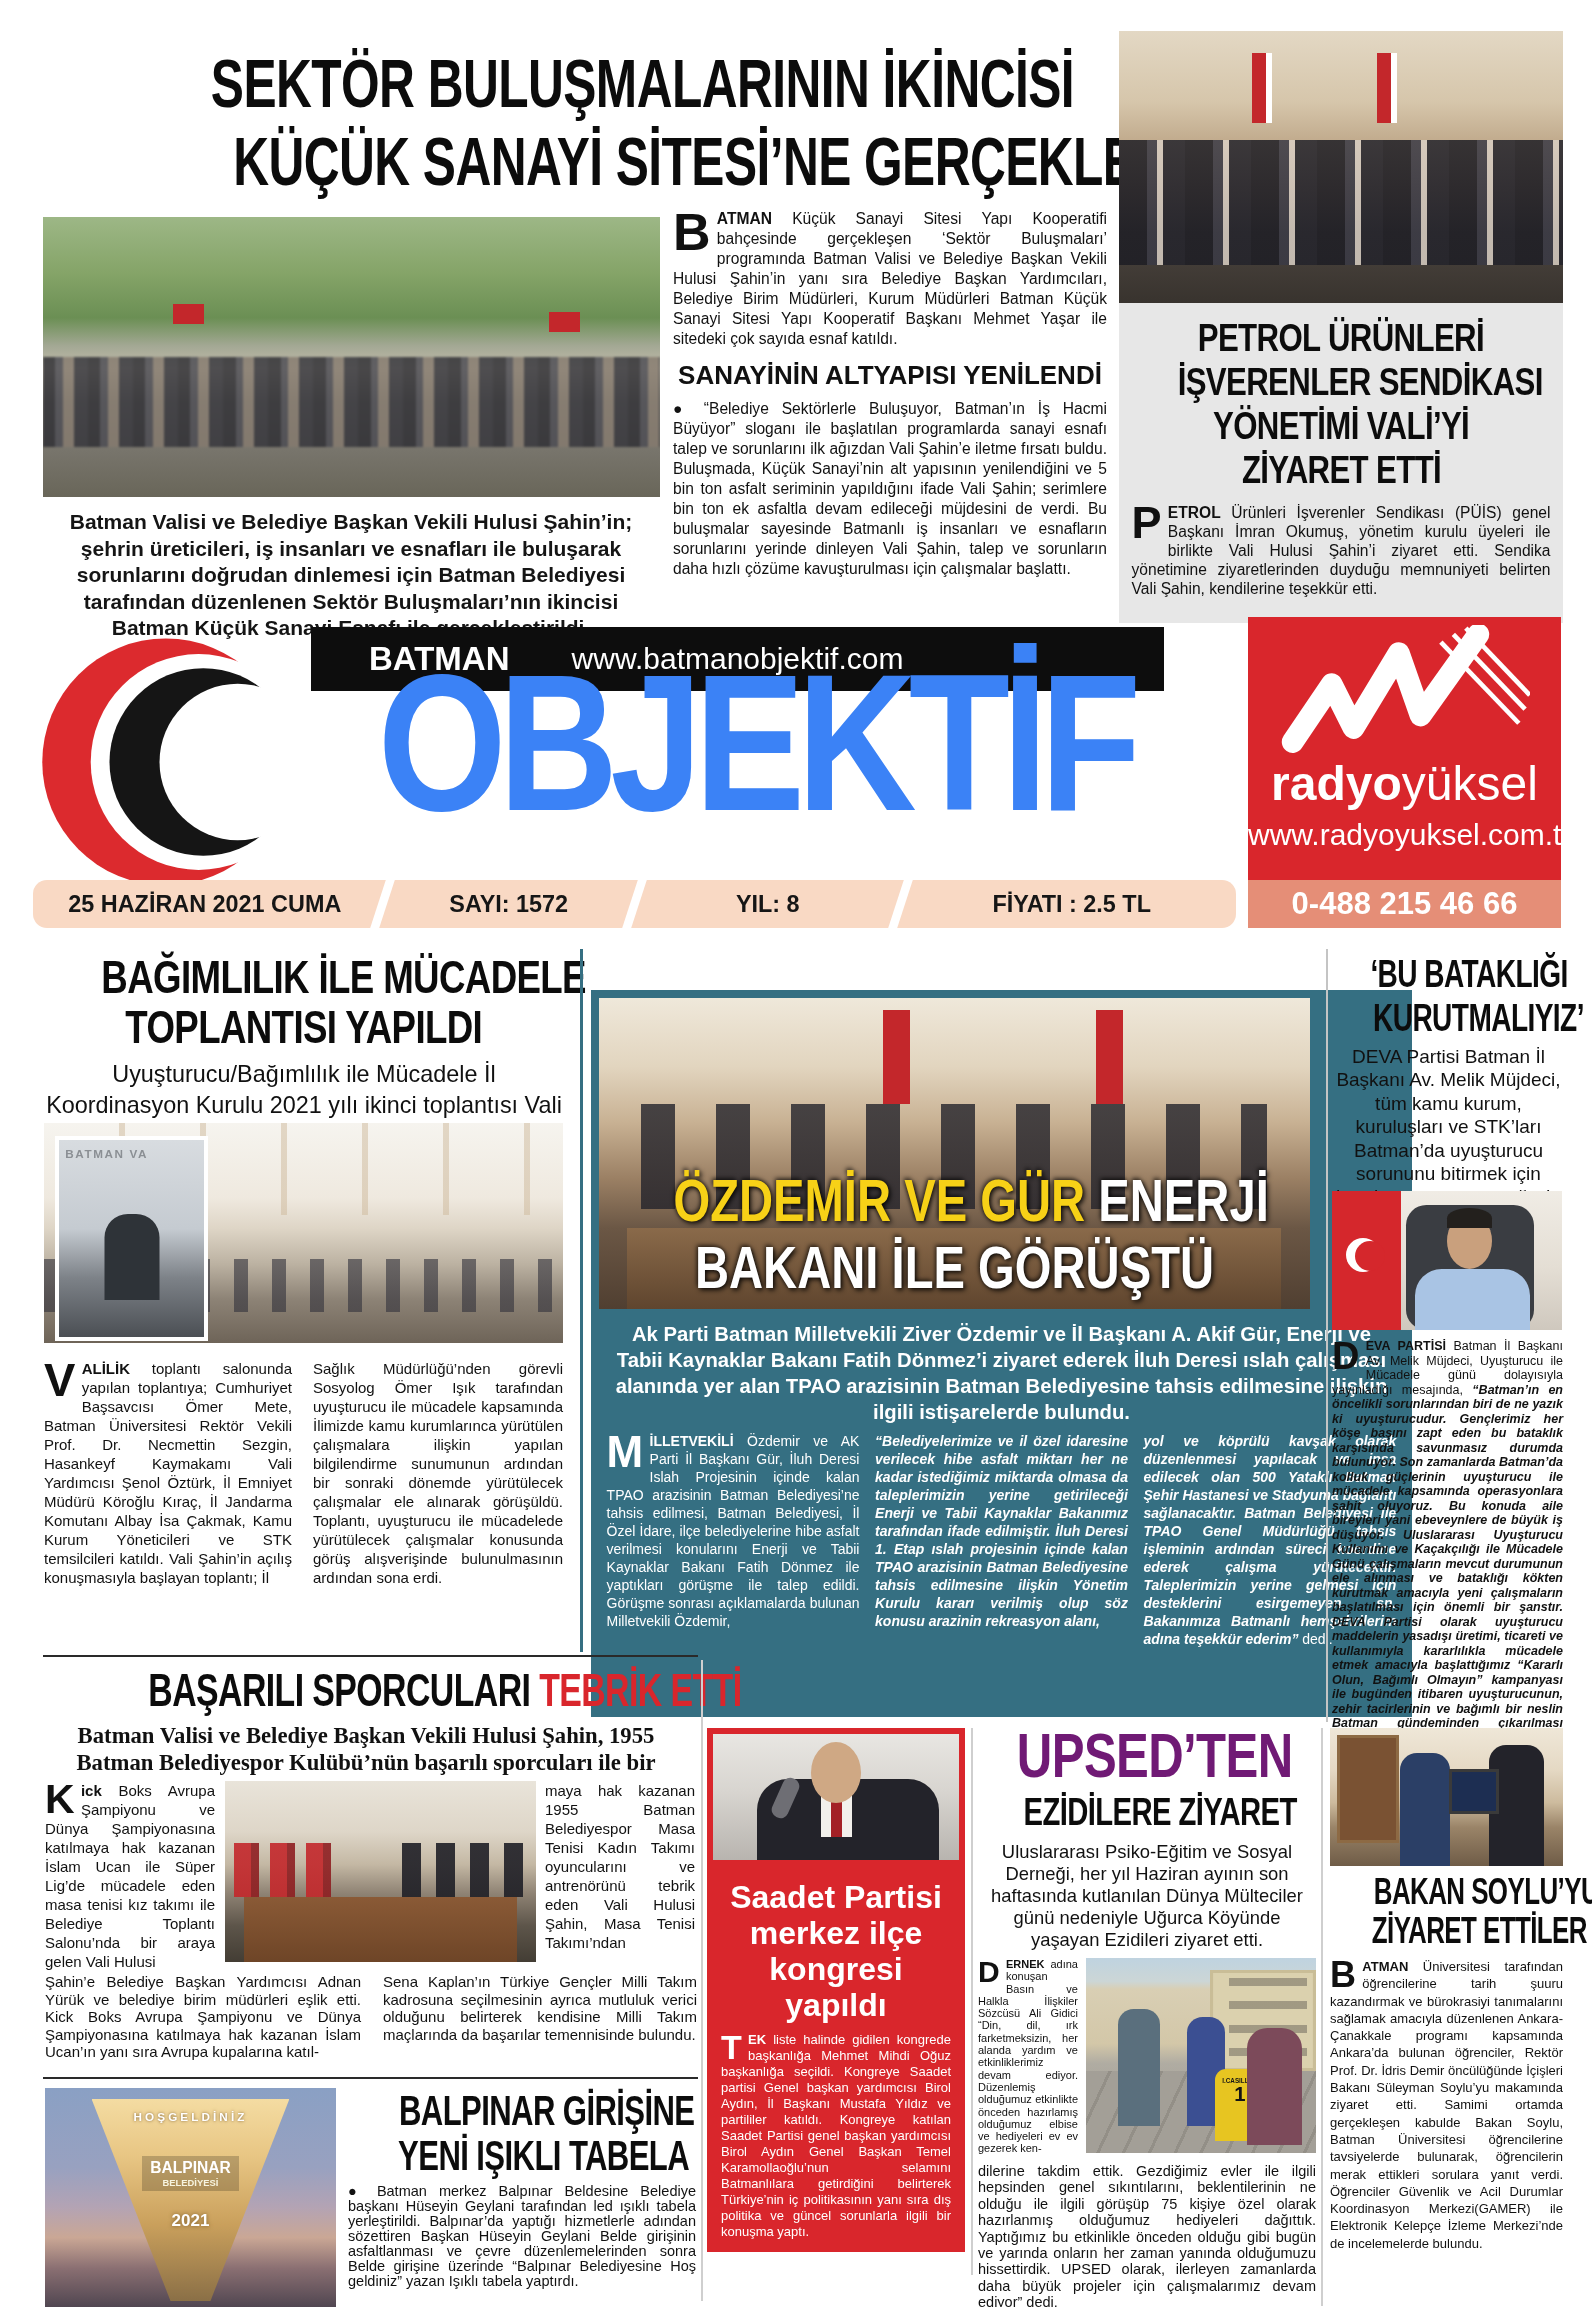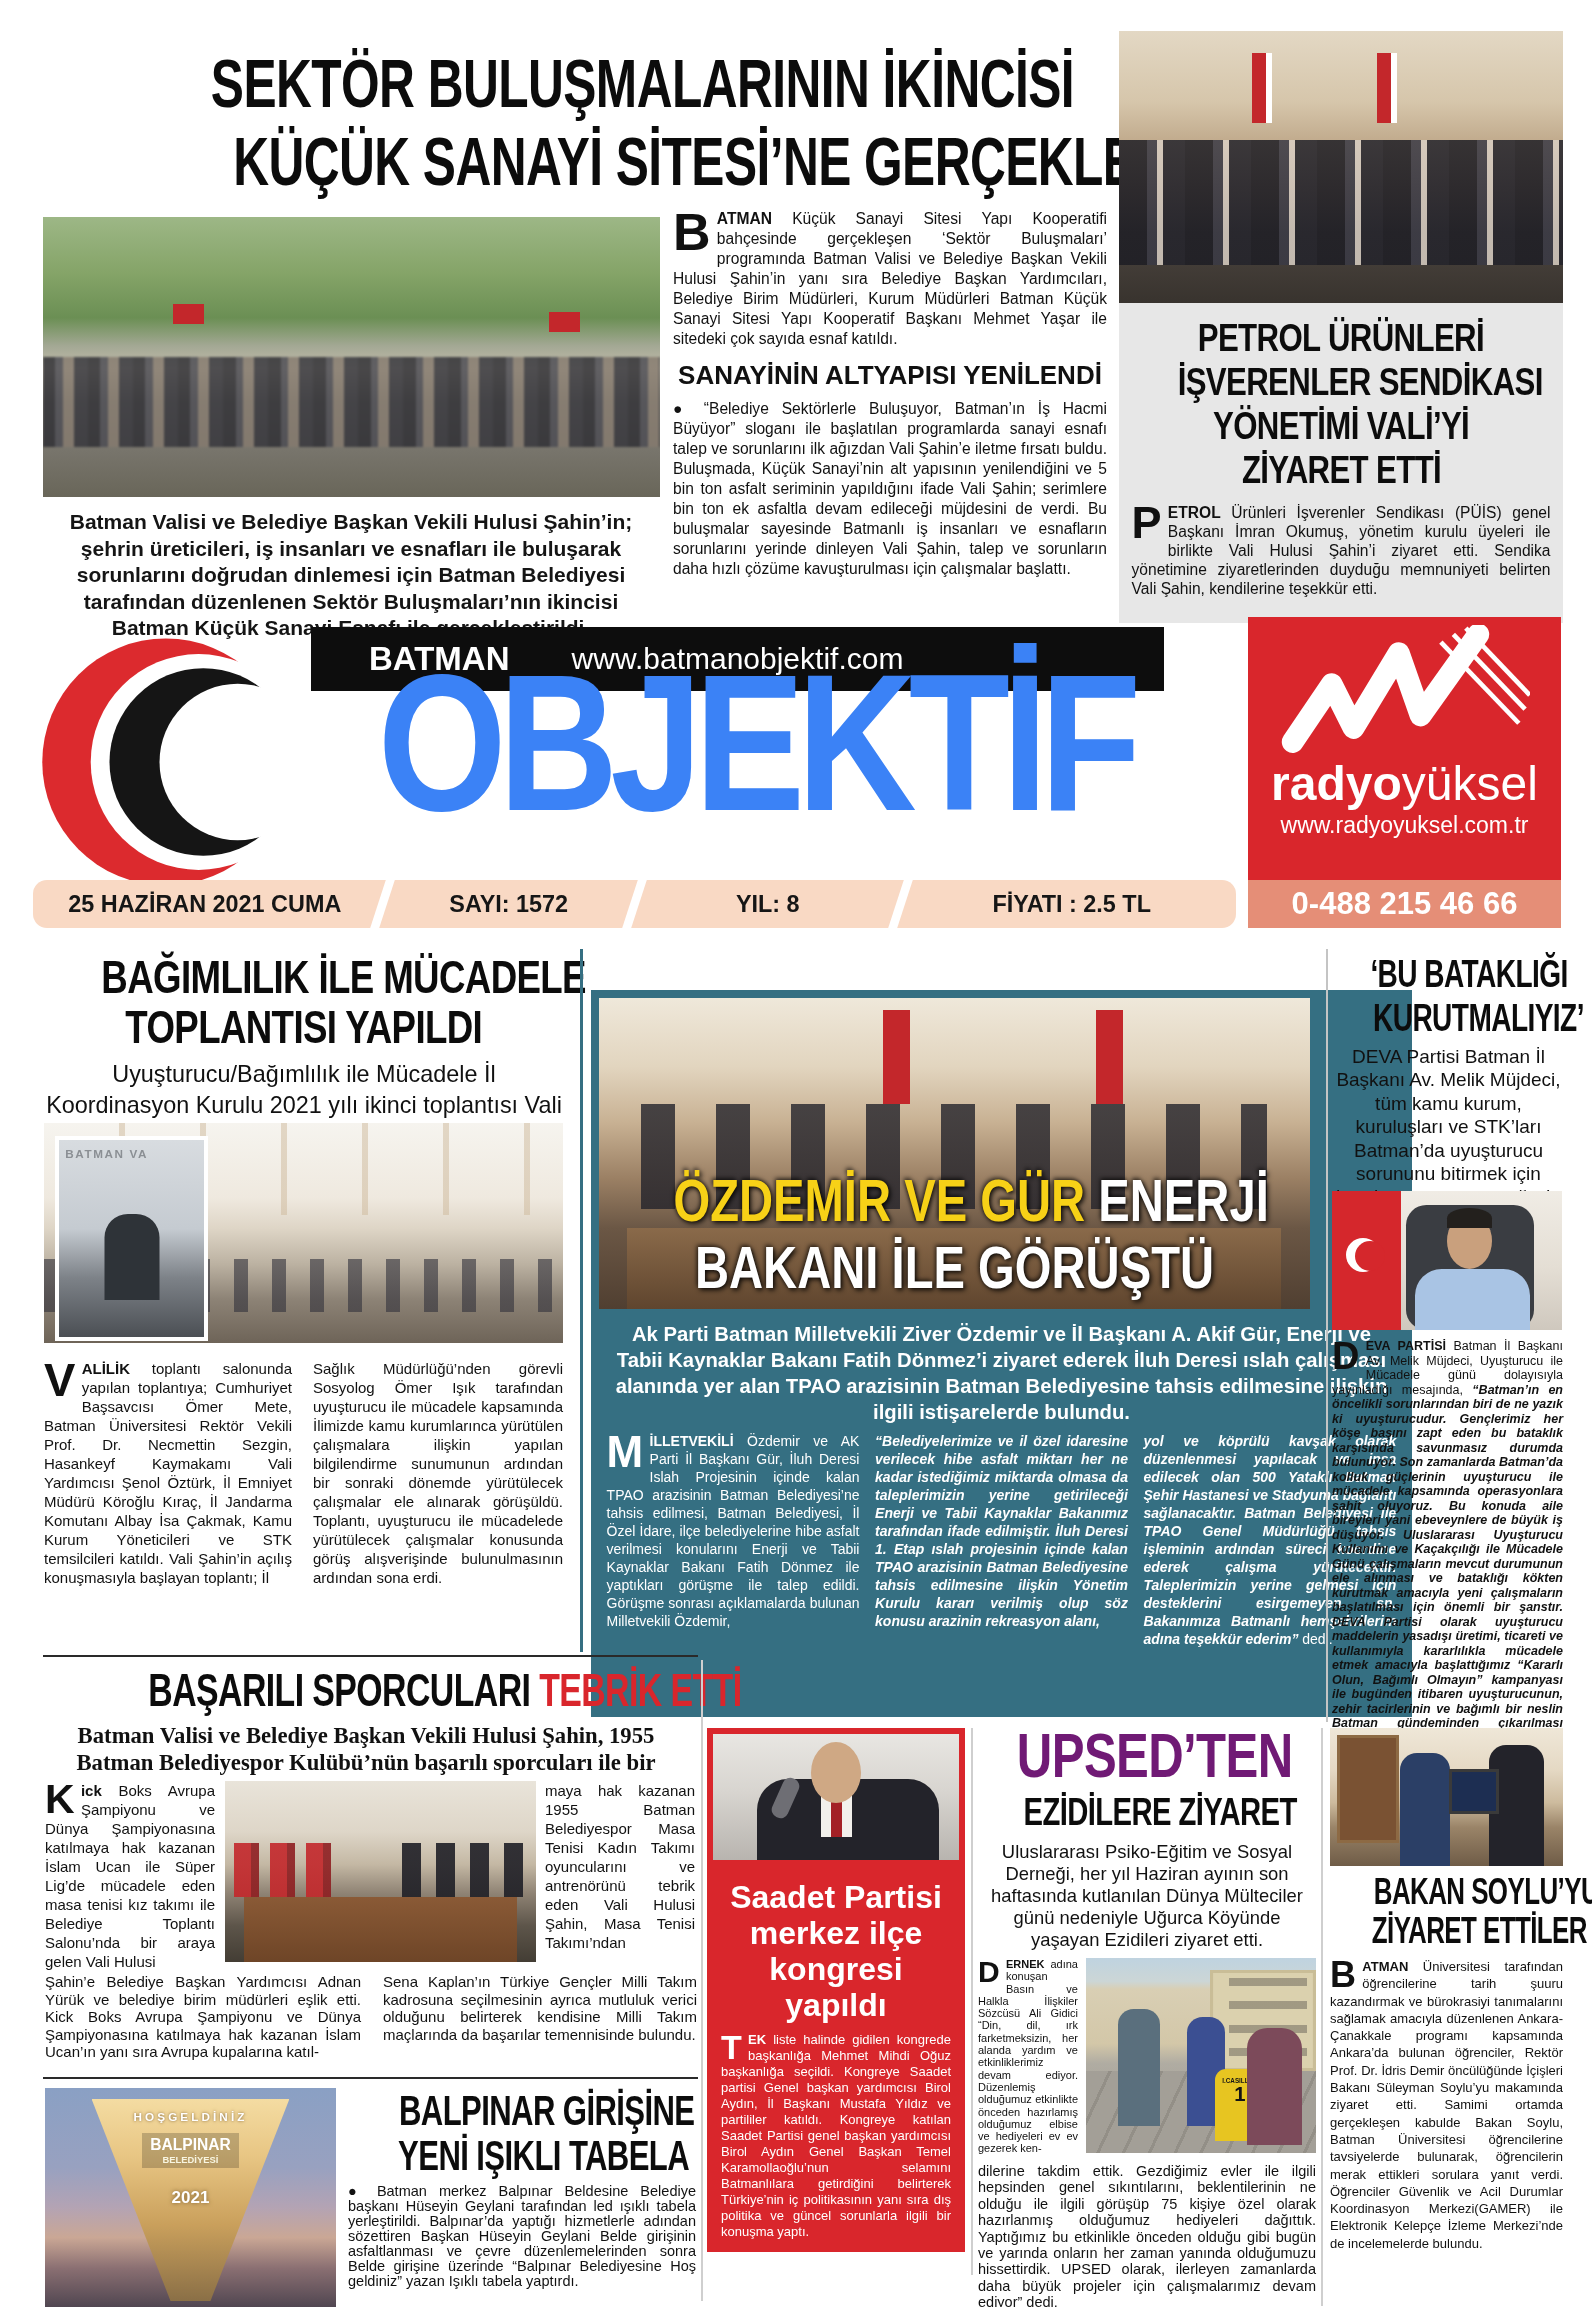--- a/index.html
+++ b/index.html
@@ -79,21 +79,21 @@
   #ph-soylu{background:linear-gradient(180deg,#efe7d8 0%,#e5d9c4 30%,#cdbb9e 54%,#9a8468 72%,#6f5c47 100%)}
   #ph-soylu .door{position:absolute;left:3%;top:5%;width:24%;height:74%;background:#7a5233;border:3.9px solid #8d6a44}
   #ph-soylu .m1{position:absolute;left:30%;top:18%;width:50px;height:117px;background:#2b3f66;border-radius:17px 17px 0 0}
   #ph-soylu .m2{position:absolute;right:8%;top:12%;width:55px;height:125px;background:#23232a;border-radius:17px 17px 0 0}
   #ph-soylu .plq{position:absolute;left:51%;top:30%;width:44px;height:39px;background:#1d2e52;border:3.9px solid #3a3a3a}
   #ph-balpinar{background:linear-gradient(180deg,#8aa0c4 0%,#98a1c0 36%,#b3a3b4 54%,#caa795 68%,#8a6f72 82%,#4f4550 100%)}
   #ph-balpinar .tower{position:absolute;left:16%;top:5%;width:68%;height:92%;
      background:linear-gradient(180deg,#f4dca2 0%,#e8c684 28%,#caa05c 62%,#8a6f46 100%);
      clip-path:polygon(0 0,100% 0,60% 100%,40% 100%);text-align:center;color:#fff}
   #ph-balpinar .t1{display:block;margin-top:11px;font-size:11.7px;letter-spacing:3.1px;font-weight:700;color:#fff;text-shadow:0 0 3.1px #7a5c2e}
-  #ph-balpinar .t2{display:inline-block;margin-top:10px;font-size:15.6px;font-weight:700;color:#fff;background:#00000033;padding:3.1px 7.8px}
+  #ph-balpinar .t2{display:inline-block;margin-top:33px;font-size:15.6px;font-weight:700;color:#fff;background:#00000033;padding:3.1px 7.8px}
   #ph-balpinar .t3{display:block;font-size:9.4px;font-weight:700;color:#ffe;opacity:.9}
   #ph-balpinar .t4{display:block;margin-top:20.3px;font-size:17px;font-weight:700;color:#fff;text-shadow:0 0 4.7px #7a5c2e}
   
   .title{position:absolute;text-align:center;font-weight:700;color:#3b82f6;z-index:5}
   .radyo{position:absolute;background:#d9262c;color:#fff;text-align:center}
   .phoneband{position:absolute;background:#e58e77;color:#fff;font-weight:700;text-align:center}
   .datebar{position:absolute;background:#f9d9c4;border-radius:14px;display:flex;align-items:stretch;overflow:hidden}
   .datebar .cell{display:flex;align-items:center;justify-content:center;font-weight:700;font-size:23.4px;color:#161616}
   .datebar .sep{width:9.4px;background:#fff;transform:skewX(-18deg);margin:0 1.6px}
   .teal{position:absolute;background:#356f82;color:#fff}
@@ -161,21 +161,21 @@
   <div class="radyo" style="left:1248px;top:617px;width:313px;height:263px">
     <svg width="250" height="131" viewBox="0 0 320 168" style="margin-top:7.8px">
       <path d="M16,150 L66,76 L94,132 L152,36 L180,116 L254,12" fill="none" stroke="#fff" stroke-width="28" stroke-linecap="round" stroke-linejoin="round"></path>
       <g stroke="#fff" stroke-width="6">
         <line x1="206" y1="22" x2="306" y2="126"></line>
         <line x1="222" y1="12" x2="314" y2="108"></line>
         <line x1="238" y1="4" x2="320" y2="90"></line>
       </g>
     </svg>
     <div style="font-size:48px;line-height:50px"><b>radyo</b><span style="font-weight:400">yüksel</span></div>
-    <div style="font-size:23px;margin-top:3px">www.radyoyuksel.com.tr</div>
+    <div style="font-size:30px;margin-top:9px">www.radyoyuksel.com.tr</div>
   </div>
   <div class="phoneband" style="left:1248px;top:880px;width:313px;height:48px;font-size:31px;line-height:48px">0-488 215 46 66</div>
 
   <div class="datebar" style="left:33px;top:880px;width:1203px;height:48px">
     <div class="cell" style="flex:2.3">25 HAZİRAN 2021 CUMA</div>
     <div class="sep"></div>
     <div class="cell" style="flex:1.6">SAYI: 1572</div>
     <div class="sep"></div>
     <div class="cell" style="flex:1.7">YIL: 8</div>
     <div class="sep"></div>

